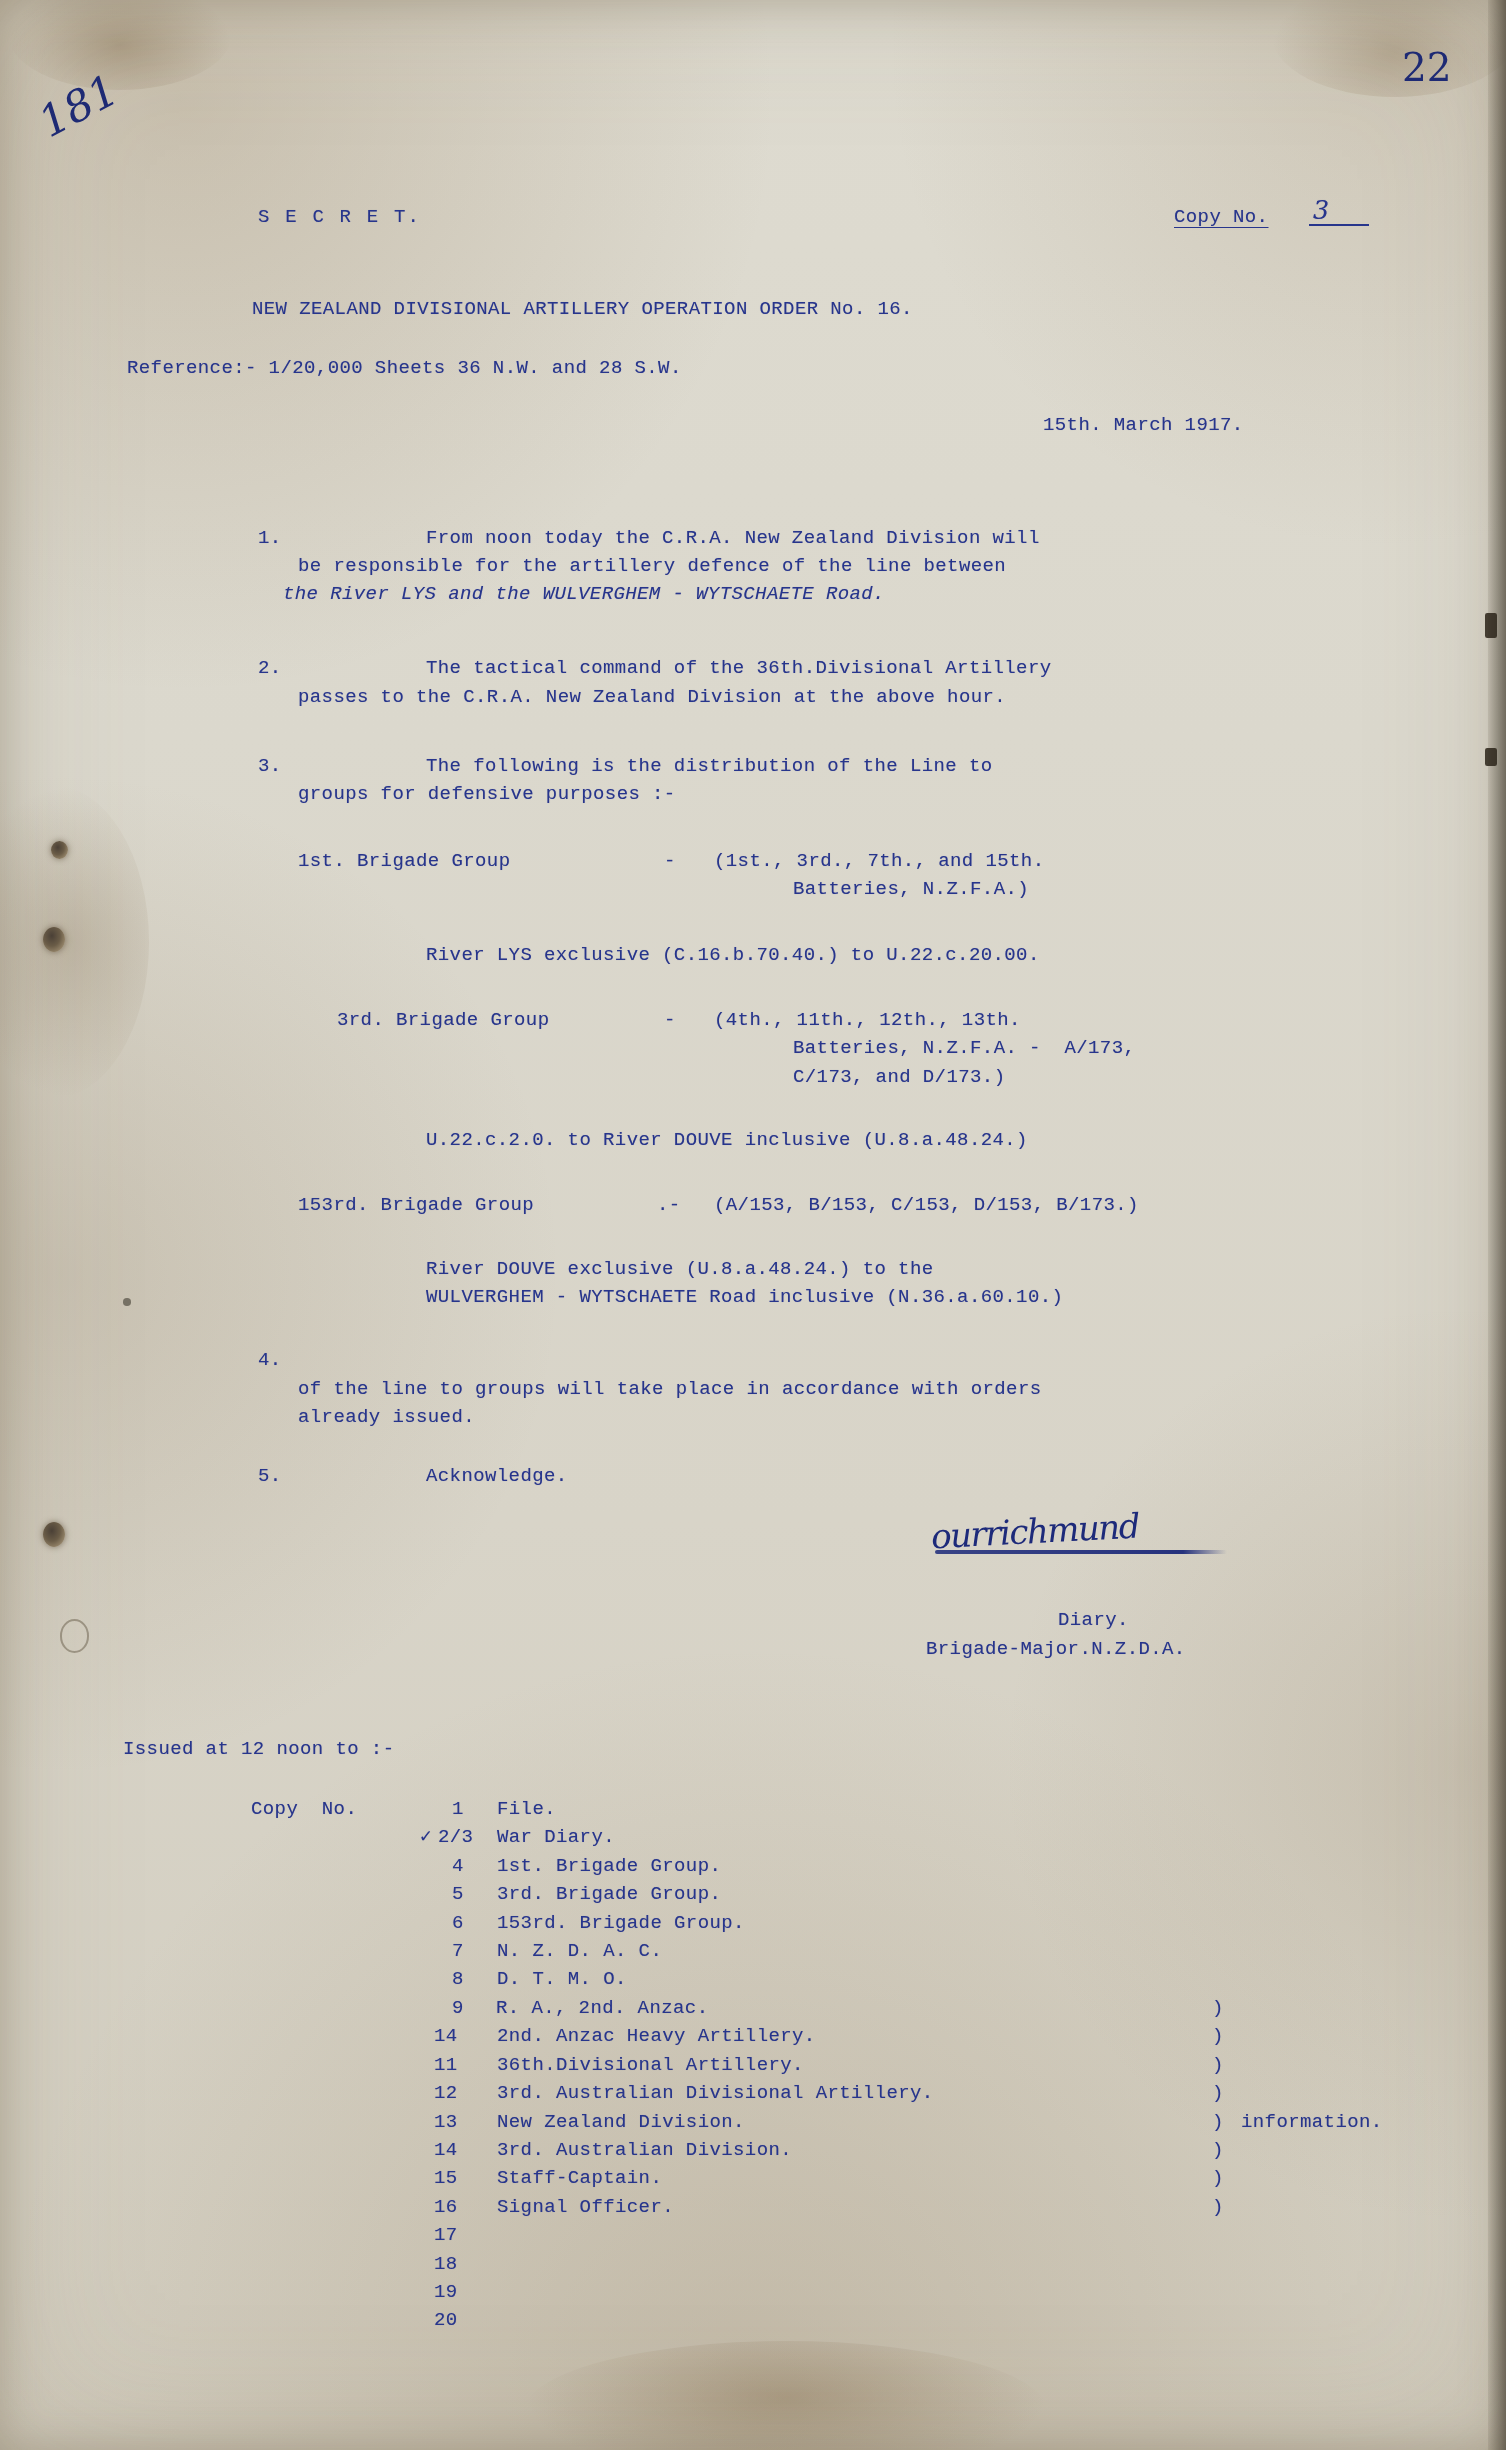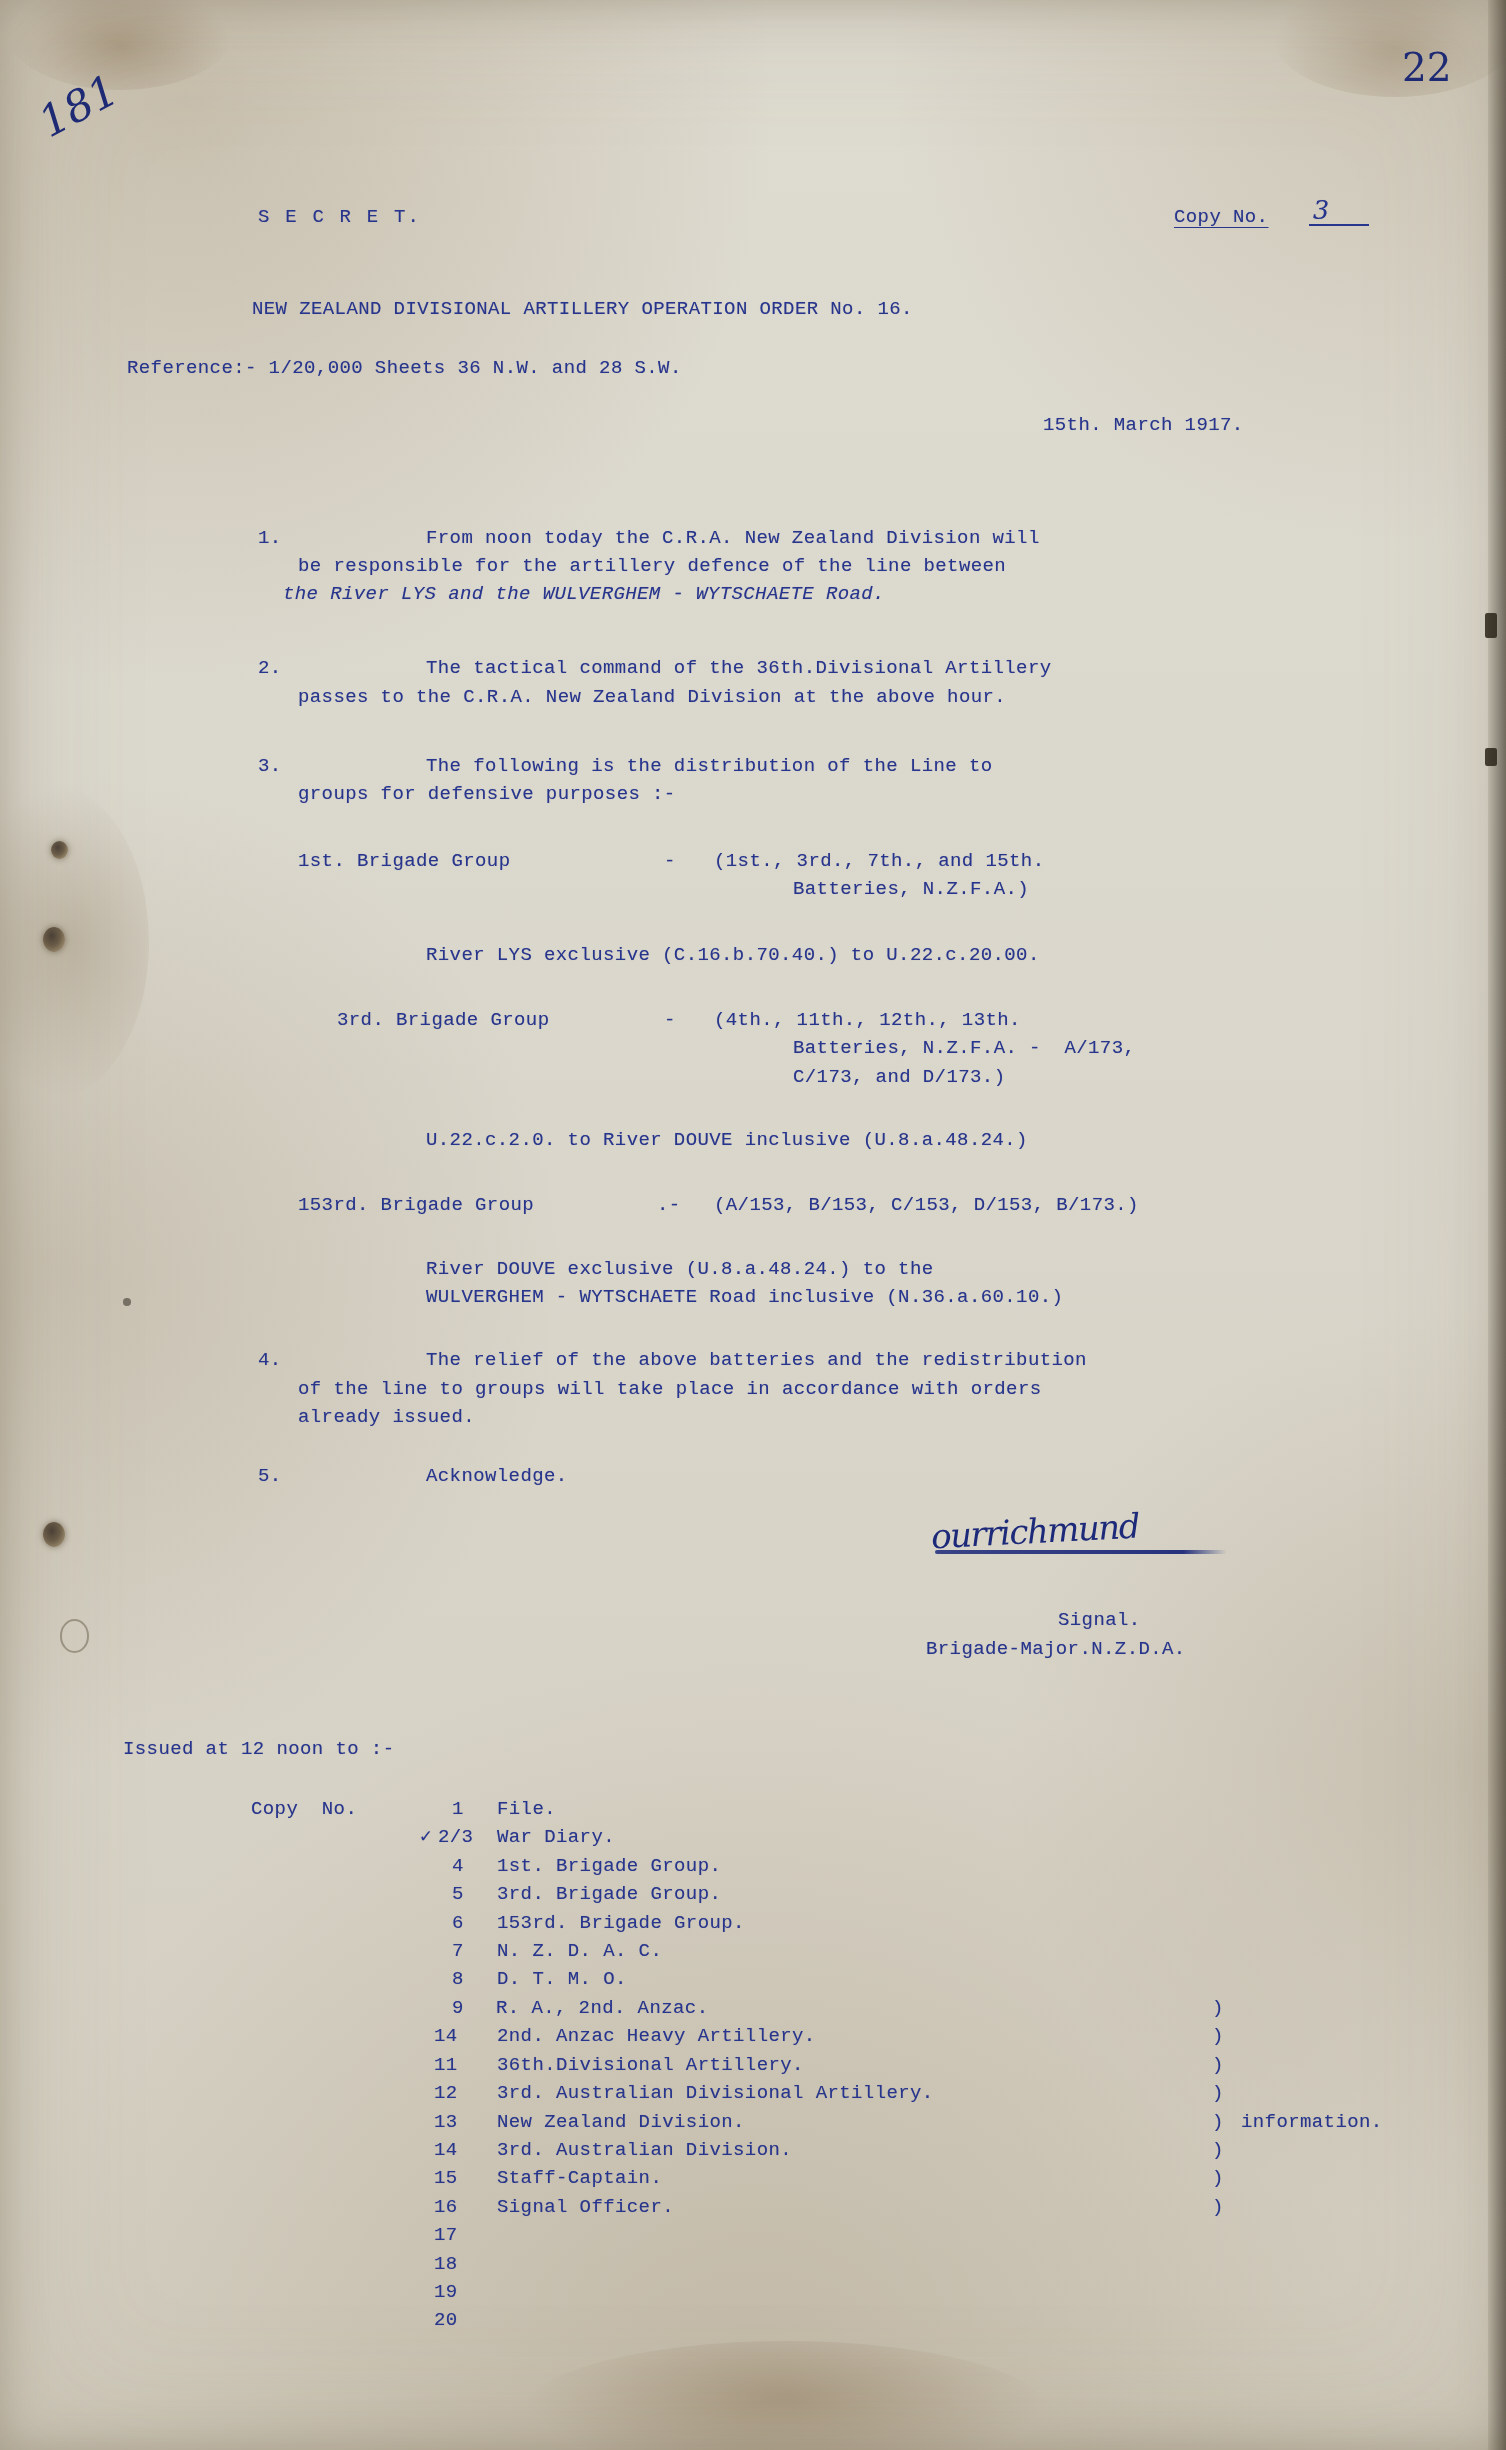--- a/index.html
+++ b/index.html
@@ -157,30 +157,29 @@
   <div class="ink" style="left:793px;top:1063px;">C/173, and D/173.)</div>
   <div class="ink" style="left:426px;top:1126px;">U.22.c.2.0. to River DOUVE inclusive (U.8.a.48.24.)</div>
 
   <div class="ink ul" style="left:298px;top:1191px;">153rd. Brigade Group</div>
   <div class="ink" style="left:657px;top:1191px;">.-</div>
   <div class="ink" style="left:714px;top:1191px;">(A/153, B/153, C/153, D/153, B/173.)</div>
   <div class="ink" style="left:426px;top:1255px;">River DOUVE exclusive (U.8.a.48.24.) to the</div>
   <div class="ink" style="left:426px;top:1283px;">WULVERGHEM - WYTSCHAETE Road inclusive (N.36.a.60.10.)</div>
 
   <div class="ink" style="left:258px;top:1346px;">4.</div>
-  <div class="ink" style="left:426px;top:1346px;">The relief of the above batteries and the redistribution</div>
   <div class="ink" style="left:298px;top:1375px;">of the line to groups will take place in accordance with orders</div>
   <div class="ink" style="left:298px;top:1403px;">already issued.</div>
 
   <div class="ink" style="left:258px;top:1462px;">5.</div>
   <div class="ink" style="left:426px;top:1462px;">Acknowledge.</div>
 
   <div class="handwrite" style="left:931px;top:1511px;font-size:34px;transform:rotate(-3deg);letter-spacing:-1.5px;">ourrichmund</div>
   <div class="smudge" style="left:935px;top:1550px;width:292px;height:3.7px;border-radius:2.2px;background:linear-gradient(90deg, rgba(29,42,122,0.85), rgba(29,42,122,0.95) 85%, rgba(29,42,122,0));"></div>
-  <div class="ink" style="left:1058px;top:1606px;">Signal.</div>
+  <div class="ink" style="left:1058px;top:1606px;">Diary.</div>
   <div class="ink" style="left:926px;top:1635px;">Brigade-Major.N.Z.D.A.</div>
 
   <div class="ink" style="left:123px;top:1735px;">Issued at 12 noon to :-</div>
   <div class="ink" style="left:251px;top:1795px;">Copy  No.</div>
 
   <div class="ink" style="left:452px;top:1795px;">1</div>
   <div class="ink" style="left:497px;top:1795px;">File.</div>
 
   <div class="ink" style="left:420px;top:1823px;">✓</div>
   <div class="ink" style="left:438px;top:1823px;">2/3</div>

